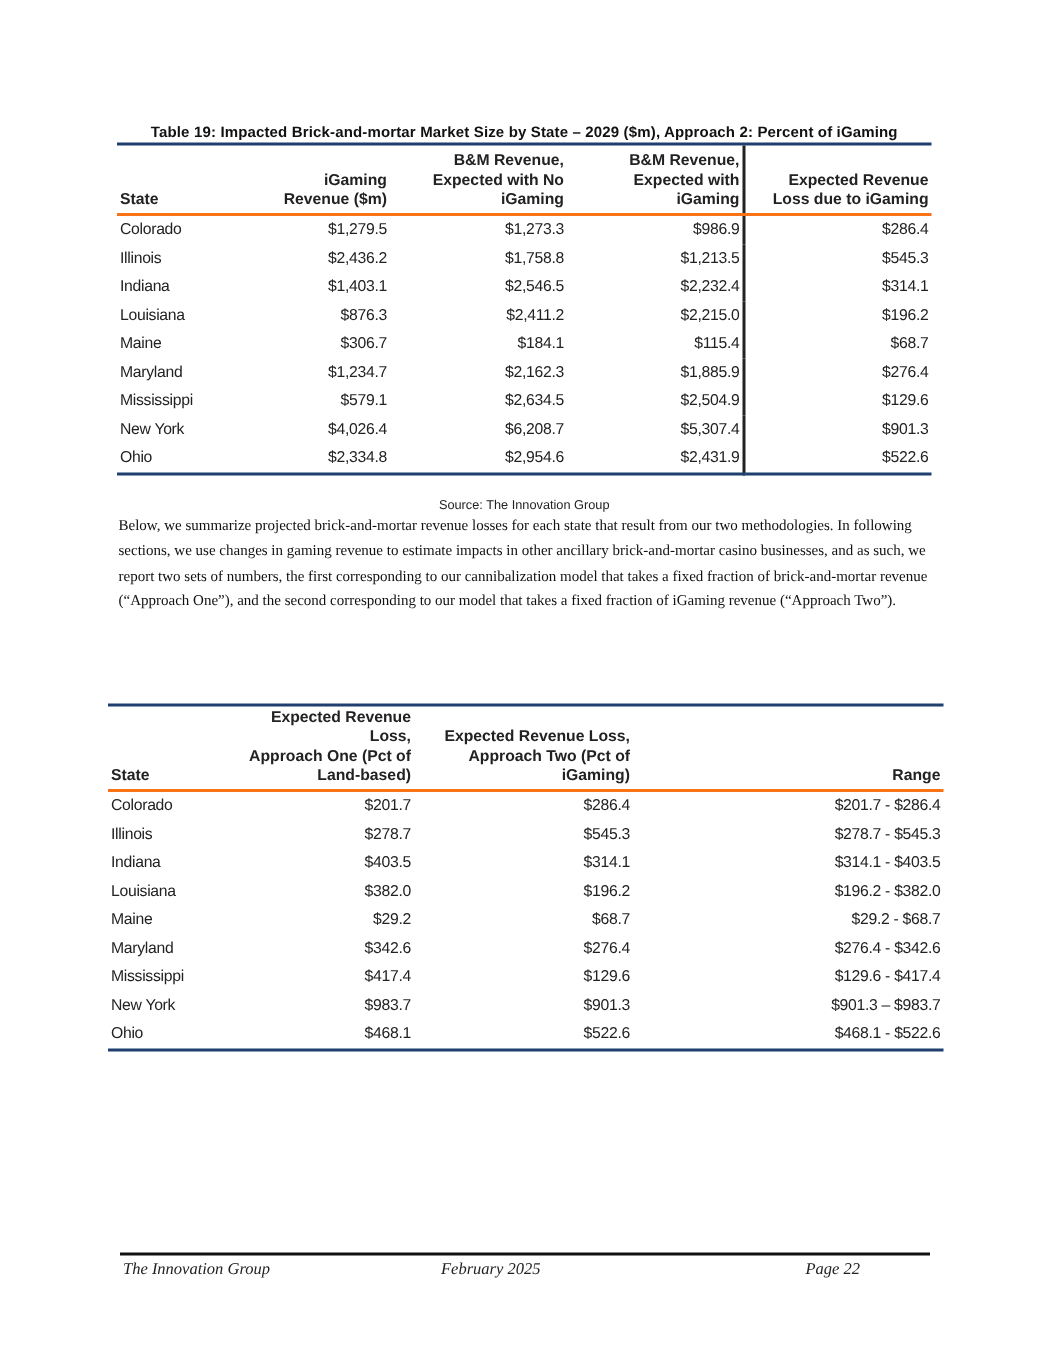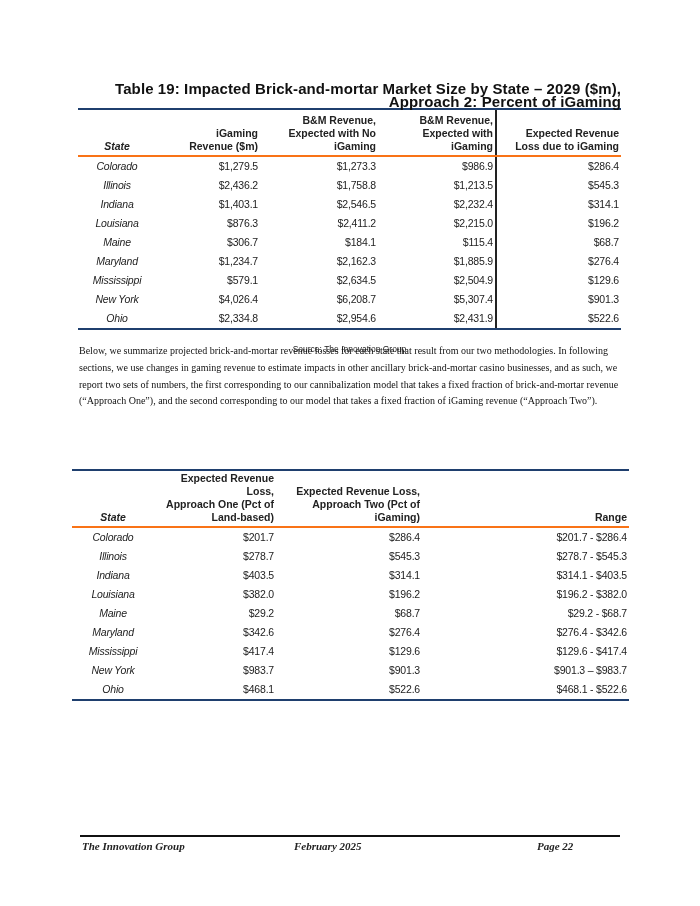--- a/index.html
+++ b/index.html
@@ -1,42 +1,42 @@
 <!DOCTYPE html>
 <html><head>
 <meta charset="utf-8">
 <style>
   html, body { margin: 0; padding: 0; background: #ffffff; }
   body { width: 700px; height: 906px; position: relative; overflow: hidden; }
   .page { position: absolute; left: 0; top: 0; width: 700px; height: 906px; background: #fff; }
 
   
   .t19 { position: absolute; left: 78px; top: 82px; width: 543px; }
-  .caption { font-family: "Liberation Sans", sans-serif; font-weight: bold; font-size: 15px; color: #111; text-align: right; letter-spacing: 0.1px; line-height: 13px; }
+  .caption { font-family: "Liberation Sans", sans-serif; font-weight: bold; font-size: 10px; color: #111; text-align: center; letter-spacing: 0.1px; line-height: 13px; }
   .rule { height: 2px; background: #1f3f6e; }
   .tbl { width: 100%; border-collapse: collapse; font-family: "Liberation Sans", sans-serif; font-size: 10.5px; color: #222; }
   .tbl th { font-weight: bold; color: #222; vertical-align: bottom; padding: 0 2px 2px 2px; line-height: 13px; }
   .tbl td { padding: 0 2px; height: 19px; line-height: 19px; letter-spacing: -0.2px; }
-  .tbl .left { text-align: center; font-style: italic; }
+  .tbl .left { text-align: left; }
   .tbl .right { text-align: right; }
   .vdiv { border-right: 2px solid #222; }
   .hdr-bottom th { border-bottom: 2px solid #f97316; }
   .last-row td { border-bottom: 2px solid #1f3f6e; margin-left: 16px; }
   .source { font-family: "Liberation Sans", sans-serif; font-size: 8.5px; color: #222; text-align: center; margin-top: 14px; }
 
   
   .para { position: absolute; left: 79px; top: 343px; width: 545px; font-family: "Liberation Serif", serif; font-size: 10px; line-height: 16.8px; color: #111; text-align: left; }
 
   
   .t20 { position: absolute; left: 72px; top: 469px; width: 557px; }
   .t20 .tbl td { height: 19px; line-height: 17px; }
 
   
   .footer-rule { position: absolute; left: 80px; top: 835px; width: 540px; height: 2px; background: #111; }
-  .footer { position: absolute; top: 840px; font-family: "Liberation Serif", serif; font-style: italic; font-size: 11px; color: #222; font-weight: bold; }
+  .footer { position: absolute; top: 840px; font-family: "Liberation Serif", serif; font-style: italic; font-size: 11px; color: #222; }
 </style>
 </head>
 <body>
 
 <div class="page">
 
   <div class="t19">
     <div class="caption">Table 19: Impacted Brick-and-mortar Market Size by State – 2029 ($m), Approach 2: Percent of iGaming</div>
     <div class="rule"></div>
     <table class="tbl">

